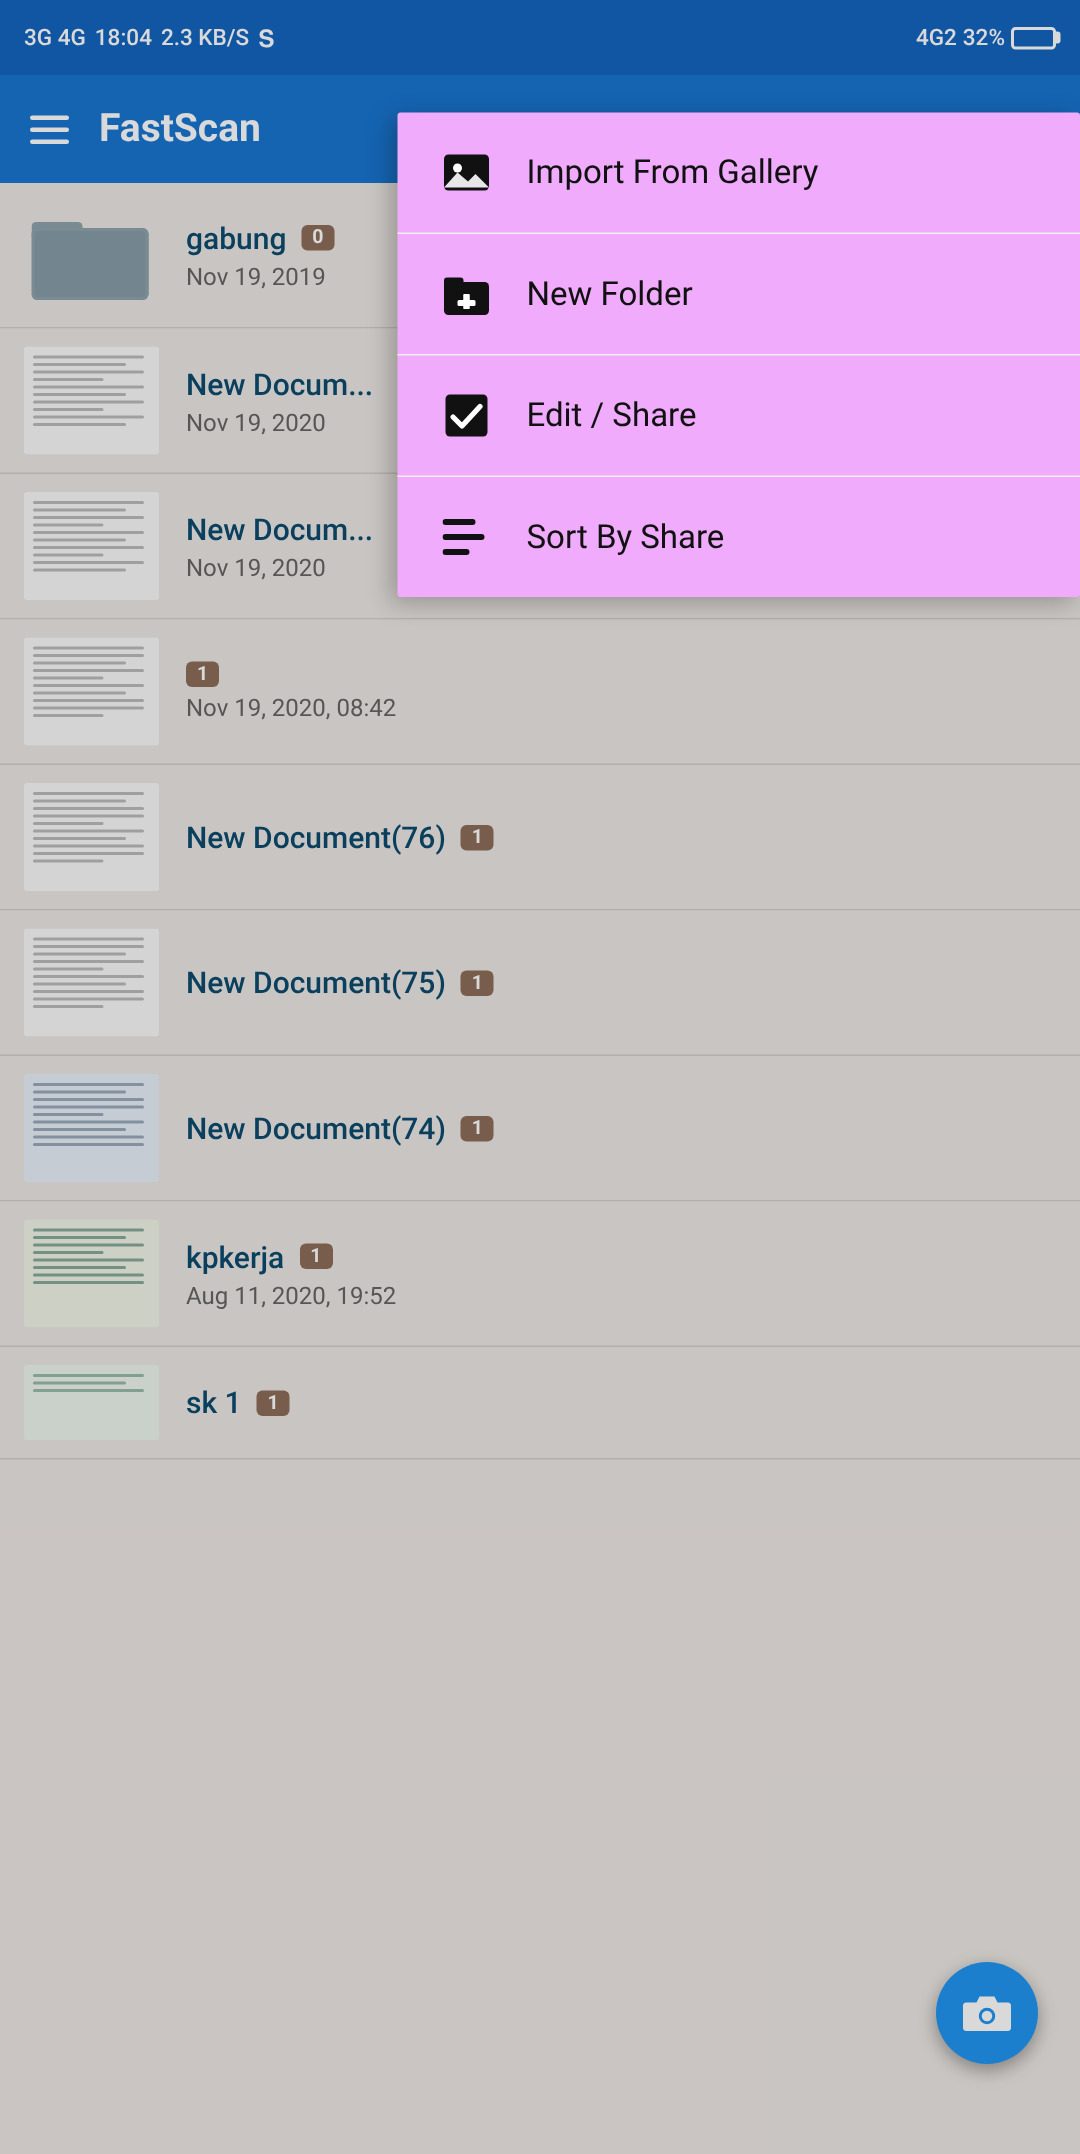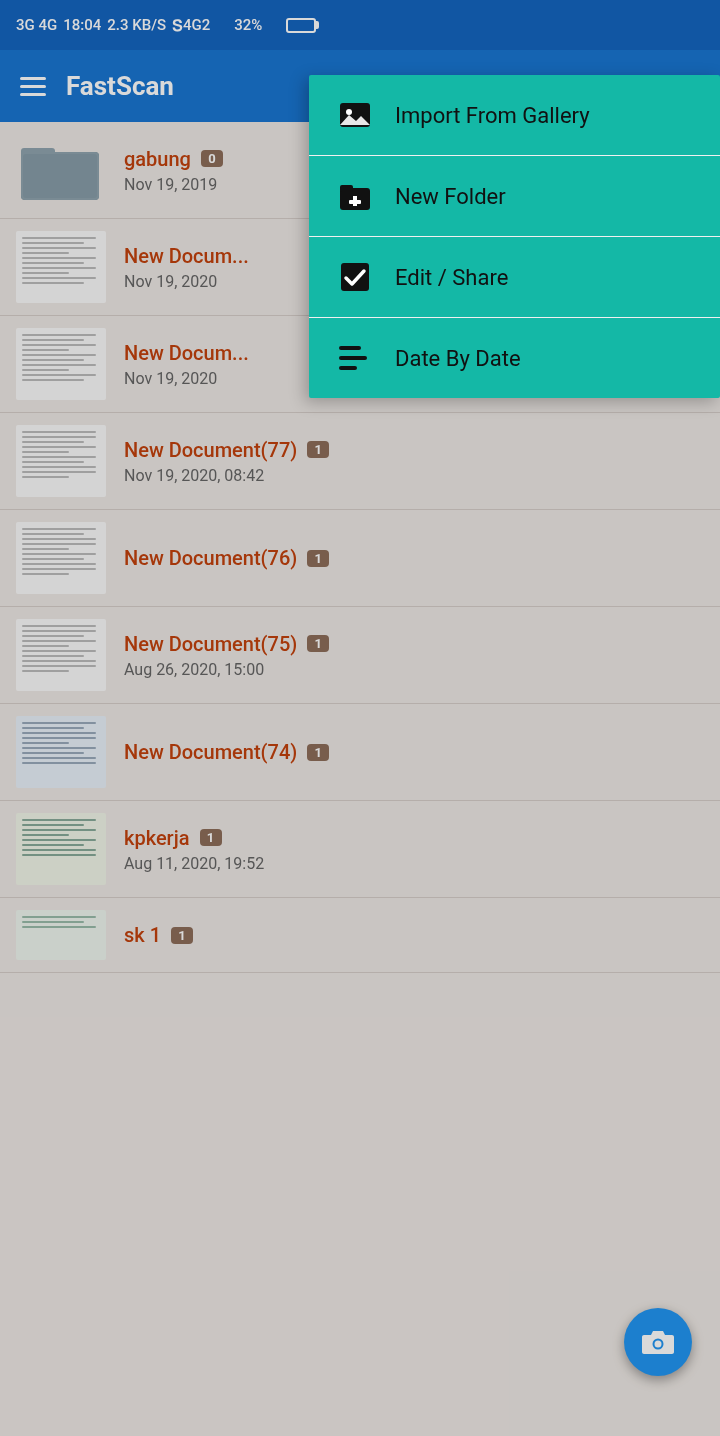--- a/index.html
+++ b/index.html
@@ -12,27 +12,28 @@
       position: relative;
       overflow-x: hidden;
     }
 
     
     .status-bar {
       background: #1565C0;
       height: 50px;
       display: flex;
       align-items: center;
+      justify-content: space-between;
       padding: 0 16px;
       color: white;
       font-size: 15px;
       font-weight: 500;
     }
     .status-left { display: flex; align-items: center; gap: 6px; }
-    .status-right { display: flex; align-items: center; gap: 24px; }
+    .status-right { display: flex; align-items: center; gap: 4px; }
     .battery-icon {
       display: inline-flex;
       align-items: center;
       gap: 2px;
     }
     .battery-body {
       width: 30px; height: 15px;
       border: 2px solid white;
       border-radius: 3px;
       position: relative;
@@ -123,21 +124,21 @@
       display: flex;
       flex-direction: column;
       gap: 4px;
     }
     .item-title-row {
       display: flex; align-items: center; gap: 10px;
     }
     .item-title {
       font-size: 20px;
       font-weight: 500;
-      color: #c2410c;
+      color: #0c4a6e;
     }
     .badge {
       background: #8d6e5a;
       color: white;
       font-size: 13px;
       font-weight: bold;
       border-radius: 4px;
       padding: 1px 7px;
       min-width: 22px;
       text-align: center;
@@ -151,22 +152,22 @@
     .overlay {
       position: absolute;
       top: 0; left: 0; right: 0; bottom: 0;
       background: rgba(0,0,0,0.15);
       z-index: 10;
     }
     .dropdown-menu {
       position: absolute;
       top: 75px;
       right: 0;
-      width: 411px;
-      background: #14b8a6;
+      width: 455px;
+      background: #f0abfc;
       box-shadow: -4px 4px 16px rgba(0,0,0,0.25);
       z-index: 20;
       border-radius: 2px;
     }
     .menu-item {
       display: flex;
       align-items: center;
       padding: 22px 28px;
       cursor: pointer;
       border-bottom: 1px solid #f0f0f0;
@@ -302,21 +303,20 @@
         <div class="doc-line short"></div>
           <div class="doc-line full"></div>
         <div class="doc-line med"></div>
           <div class="doc-line full"></div>
         <div class="doc-line full"></div>
           <div class="doc-line short"></div>
       </div>
     </div>
     <div class="item-info">
       <div class="item-title-row">
-        <span class="item-title">New Document(77)</span>
         <span class="badge">1</span>
       </div>
       <span class="item-date">Nov 19, 2020, 08:42</span>
     </div>
   </div>
 
   <div class="list-item">
     <div class="thumb">
       <div class="doc-lines">
         <div class="doc-line full"></div>
@@ -352,21 +352,20 @@
           <div class="doc-line full"></div>
         <div class="doc-line full"></div>
           <div class="doc-line short"></div>
       </div>
     </div>
     <div class="item-info">
       <div class="item-title-row">
         <span class="item-title">New Document(75)</span>
         <span class="badge">1</span>
       </div>
-      <span class="item-date">Aug 26, 2020, 15:00</span>
     </div>
   </div>
 
   <div class="list-item">
     <div class="thumb">
       <div class="doc-lines" style="background:#e8f0f8;">
         <div class="doc-line full" style="background:#9ab;"></div>
         <div class="doc-line med" style="background:#9ab;"></div>
         <div class="doc-line full" style="background:#9ab;"></div>
         <div class="doc-line full" style="background:#9ab;"></div>
@@ -464,21 +463,21 @@
   </div>
 
   <div class="menu-item">
     <div class="menu-icon">
       <svg width="32" height="28" viewBox="0 0 32 28" xmlns="http://www.w3.org/2000/svg">
         <rect x="0" y="2" width="22" height="4" rx="2" fill="#111"></rect>
         <rect x="0" y="12" width="28" height="4" rx="2" fill="#111"></rect>
         <rect x="0" y="22" width="18" height="4" rx="2" fill="#111"></rect>
       </svg>
     </div>
-    <span class="menu-label">Date By Date</span>
+    <span class="menu-label">Sort By Share</span>
   </div>
 
 
 </div>
 
 <div class="fab">
   <svg width="36" height="36" viewBox="0 0 36 36" xmlns="http://www.w3.org/2000/svg">
     <path d="M13 7 L11 11 L4 11 C2.9 11 2 11.9 2 13 L2 28 C2 29.1 2.9 30 4 30 L32 30 C33.1 30 34 29.1 34 28 L34 13 C34 11.9 33.1 11 32 11 L25 11 L23 7 Z" fill="white"></path>
     <circle cx="18" cy="20" r="5.5" fill="#2196F3"></circle>
     <circle cx="18" cy="20" r="3.5" fill="white"></circle>

